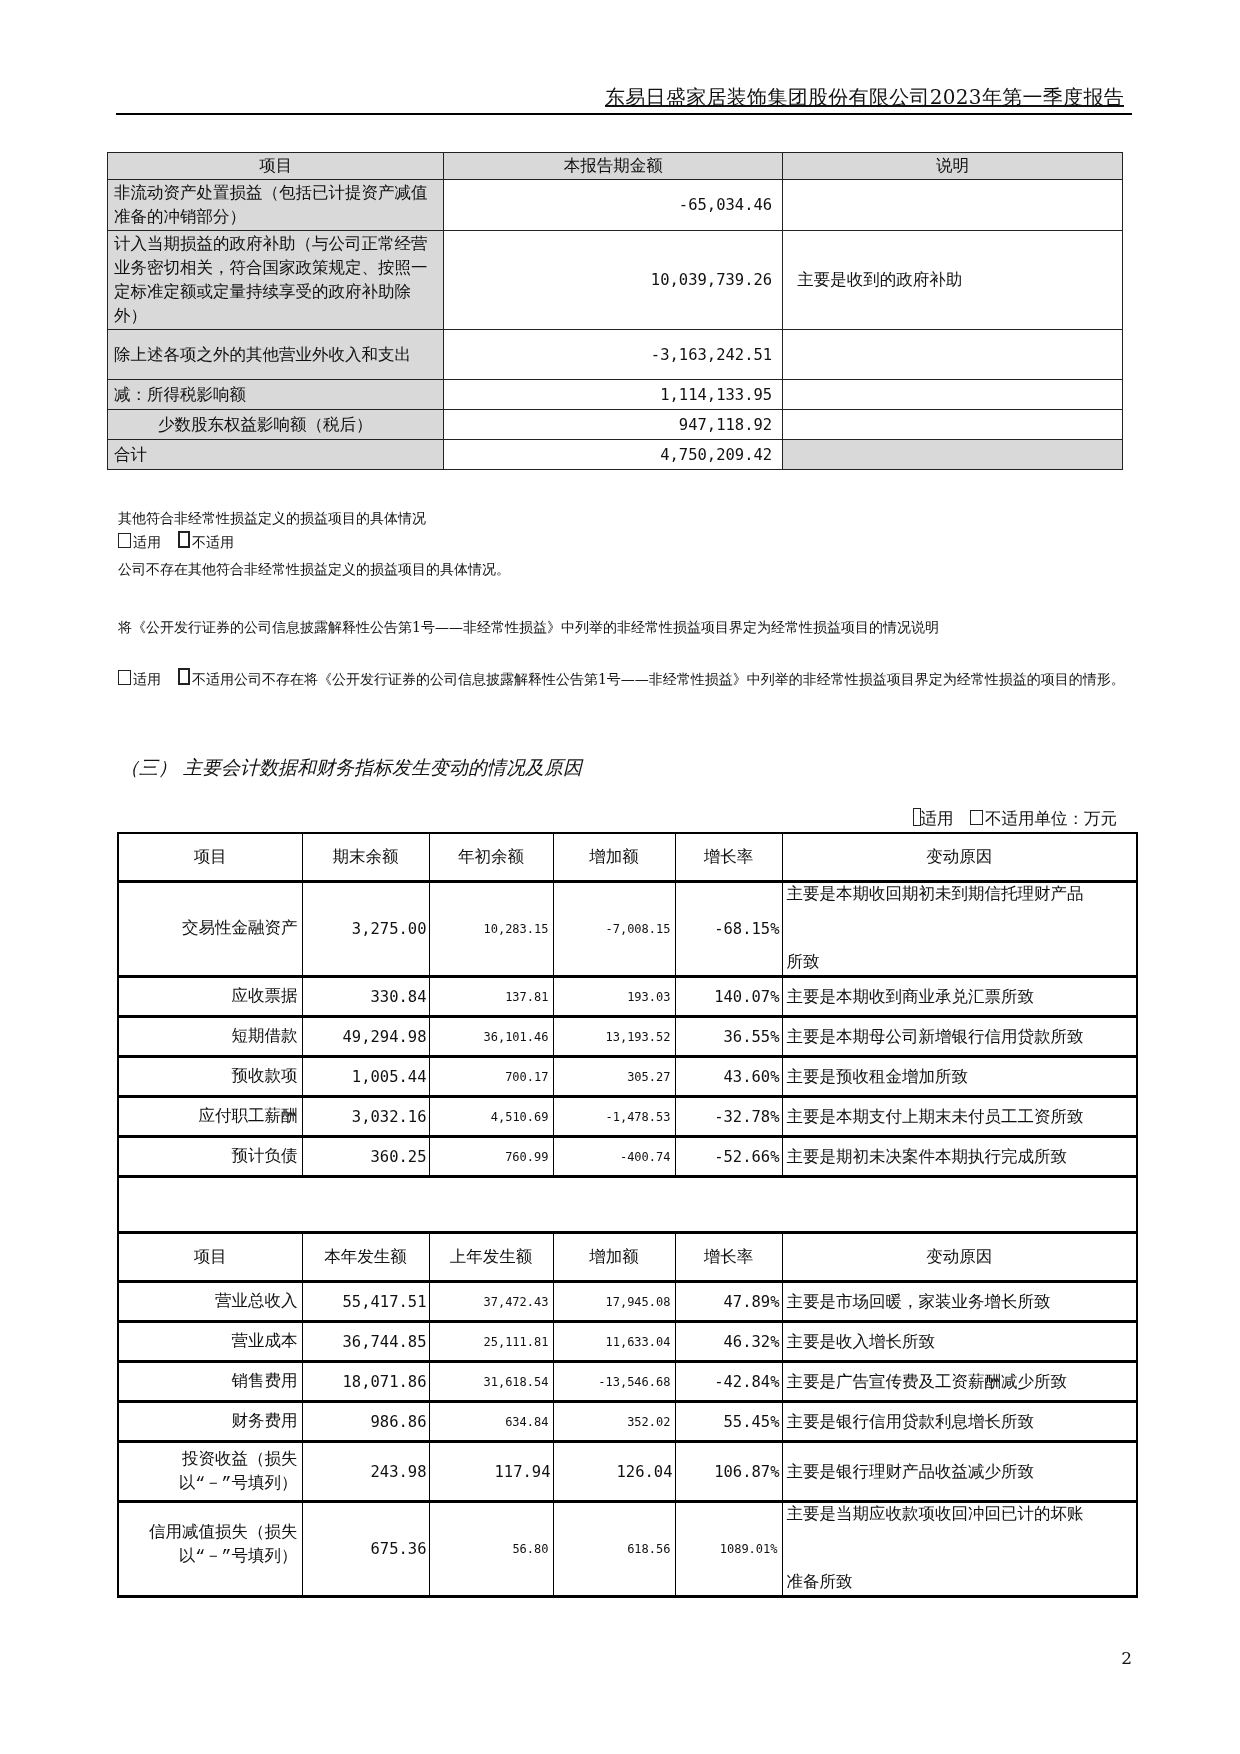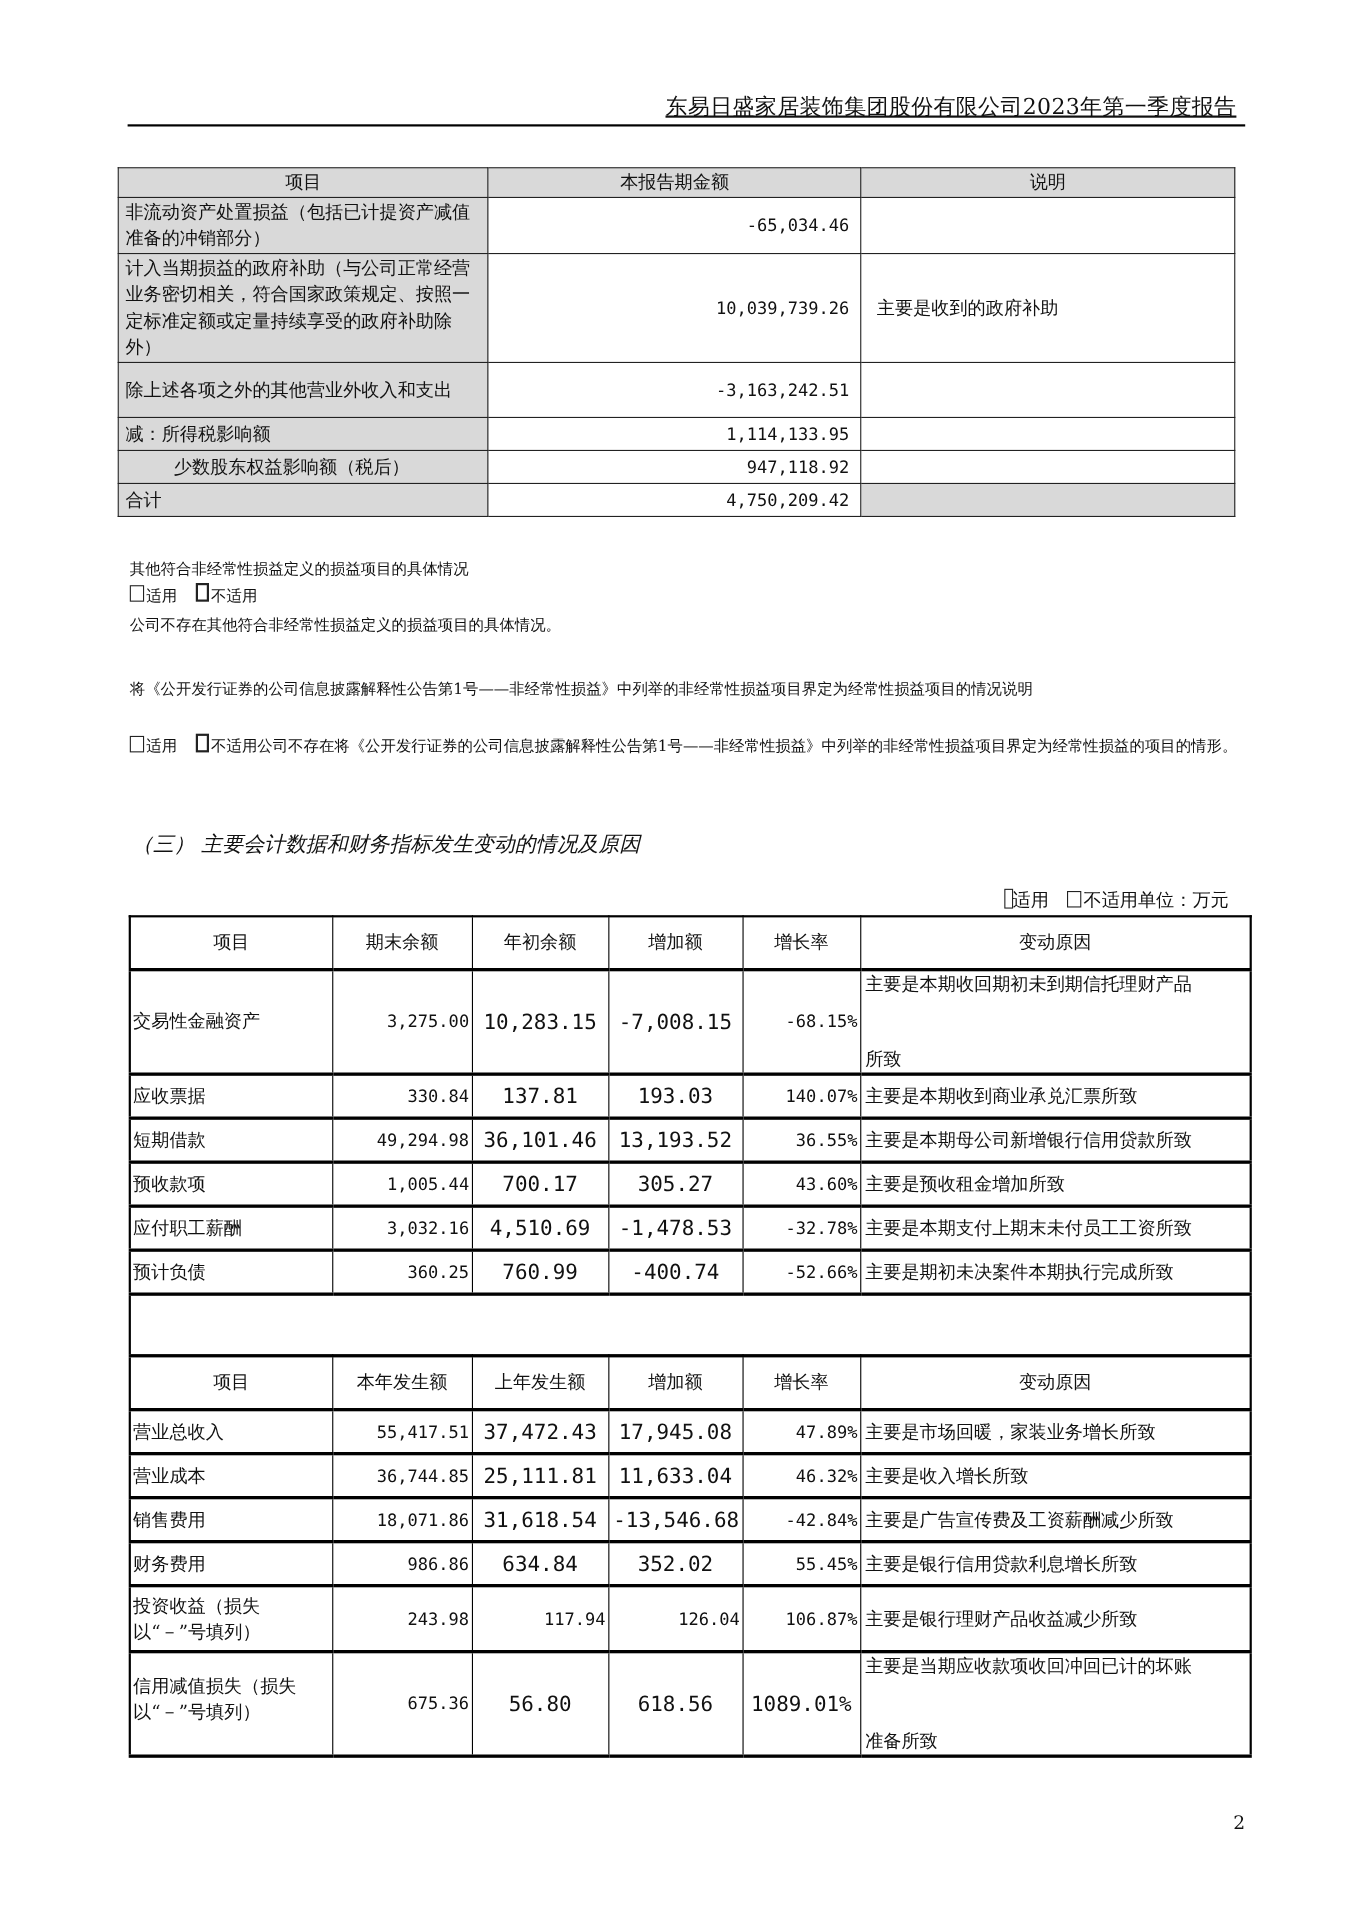--- a/index.html
+++ b/index.html
@@ -23,27 +23,27 @@
   .box.checked { border-width: 2px; width: 8px; }
 
   .section-title { position: absolute; left: 120px; top: 755px; font-size: 19px; font-style: italic; }
   .unit-line { position: absolute; right: 123px; top: 808px; font-size: 16.5px; }
 
   
   #t2 { left: 117px; top: 832px; width: 1019px; border: 2px solid #000; }
   #t2 td { border: 1px solid #000; border-bottom: 3px solid #000; padding: 0 4px; }
   #t2 .hdr td { text-align: center; height: 46px; }
   #t2 .num { text-align: right; font-family: "DejaVu Sans Mono", "Liberation Mono", monospace; font-size: 15.5px; padding-right: 2px; margin-left: 48px; }
-  #t2 .numc { text-align: center; font-family: "DejaVu Sans Mono", "Liberation Mono", monospace; font-size: 19px; }
-  #t2 .lbl { text-align: left; padding-left: 2px; }
+  #t2 .numc { text-align: right; font-family: "DejaVu Sans Mono", "Liberation Mono", monospace; font-size: 12px; }
+  #t2 .lbl { text-align: right; padding-left: 2px; font-family: Liberation Mono, monospace; }
   #t2 .reason { text-align: left; padding-left: 4px; }
   #t2 .row { height: 40px; }
   #t2 .tall { height: 80px; }
   #t2 .blank td { height: 53px; }
-  .reason-split { display: flex; flex-direction: column; justify-content: space-between; height: 92px; }
+  .reason-split { display: flex; flex-direction: column; justify-content: space-between; height: 92px; font-family: Liberation Mono, monospace; }
 
   .page-num { position: absolute; right: 108px; top: 1648px; font-size: 17px; }
 </style>
 </head>
 <body>
 
 <div class="header-text">东易日盛家居装饰集团股份有限公司2023年第一季度报告</div>
 <div class="header-rule"></div>
 
 <table id="t1">

